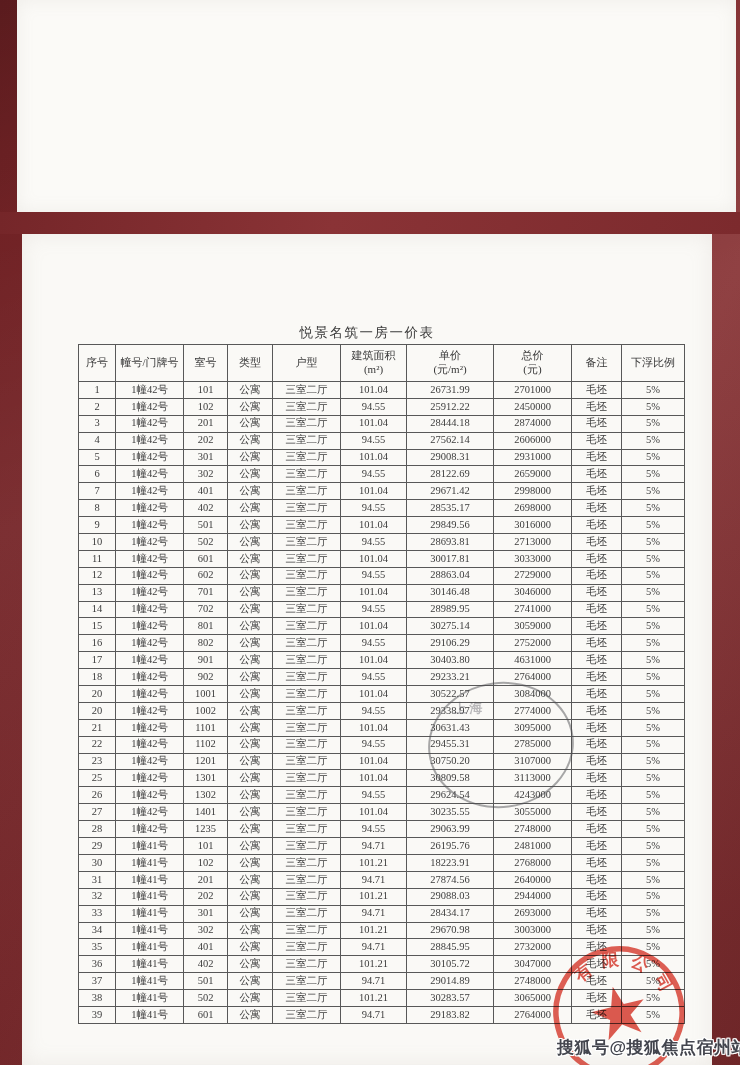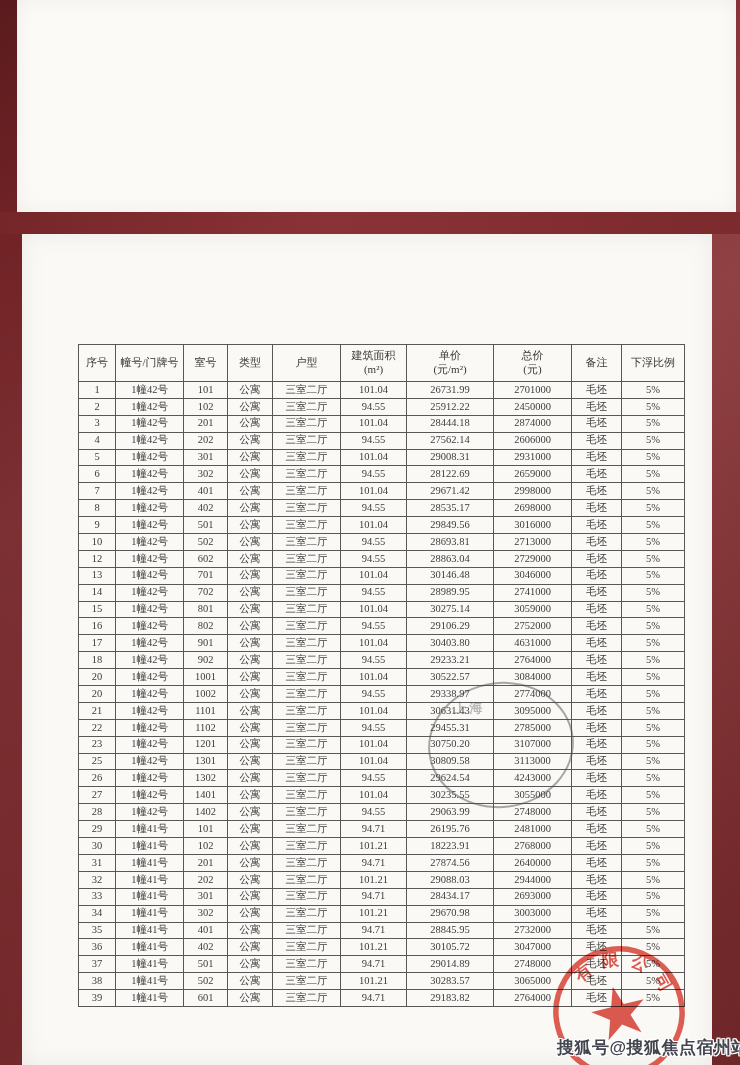--- a/index.html
+++ b/index.html
@@ -63,20 +63,21 @@
 </head>
 <body>
 
 <div class="streak"></div>
 
 <div class="top-card"></div>
 
 <div class="divider-band"></div>
 
 <div class="bottom-card">
+  <div class="doc-title">悦景名筑一房一价表</div>
 
   <table class="price-table">
     <colgroup>
       <col style="width:37px">
         <col style="width:68px">
         <col style="width:44px">
       <col style="width:45px">
         <col style="width:68px">
         <col style="width:66px">
       <col style="width:87px">
@@ -216,20 +217,32 @@
           <td>502</td>
           <td>公寓</td>
           <td>三室二厅</td>
           <td>94.55</td>
           <td>28693.81</td>
           <td>2713000</td>
           <td>毛坯</td>
           <td>5%</td>
         </tr>
         <tr>
+          <td>11</td>
+          <td>1幢42号</td>
+          <td>601</td>
+          <td>公寓</td>
+          <td>三室二厅</td>
+          <td>101.04</td>
+          <td>30017.81</td>
+          <td>3033000</td>
+          <td>毛坯</td>
+          <td>5%</td>
+        </tr>
+        <tr>
           <td>12</td>
           <td>1幢42号</td>
           <td>602</td>
           <td>公寓</td>
           <td>三室二厅</td>
           <td>94.55</td>
           <td>28863.04</td>
           <td>2729000</td>
           <td>毛坯</td>
           <td>5%</td>
@@ -398,21 +411,21 @@
           <td>三室二厅</td>
           <td>101.04</td>
           <td>30235.55</td>
           <td>3055000</td>
           <td>毛坯</td>
           <td>5%</td>
         </tr>
         <tr>
           <td>28</td>
           <td>1幢42号</td>
-          <td>1402</td>
+          <td>1235</td>
           <td>公寓</td>
           <td>三室二厅</td>
           <td>94.55</td>
           <td>29063.99</td>
           <td>2748000</td>
           <td>毛坯</td>
           <td>5%</td>
         </tr>
         <tr>
           <td>29</td>

